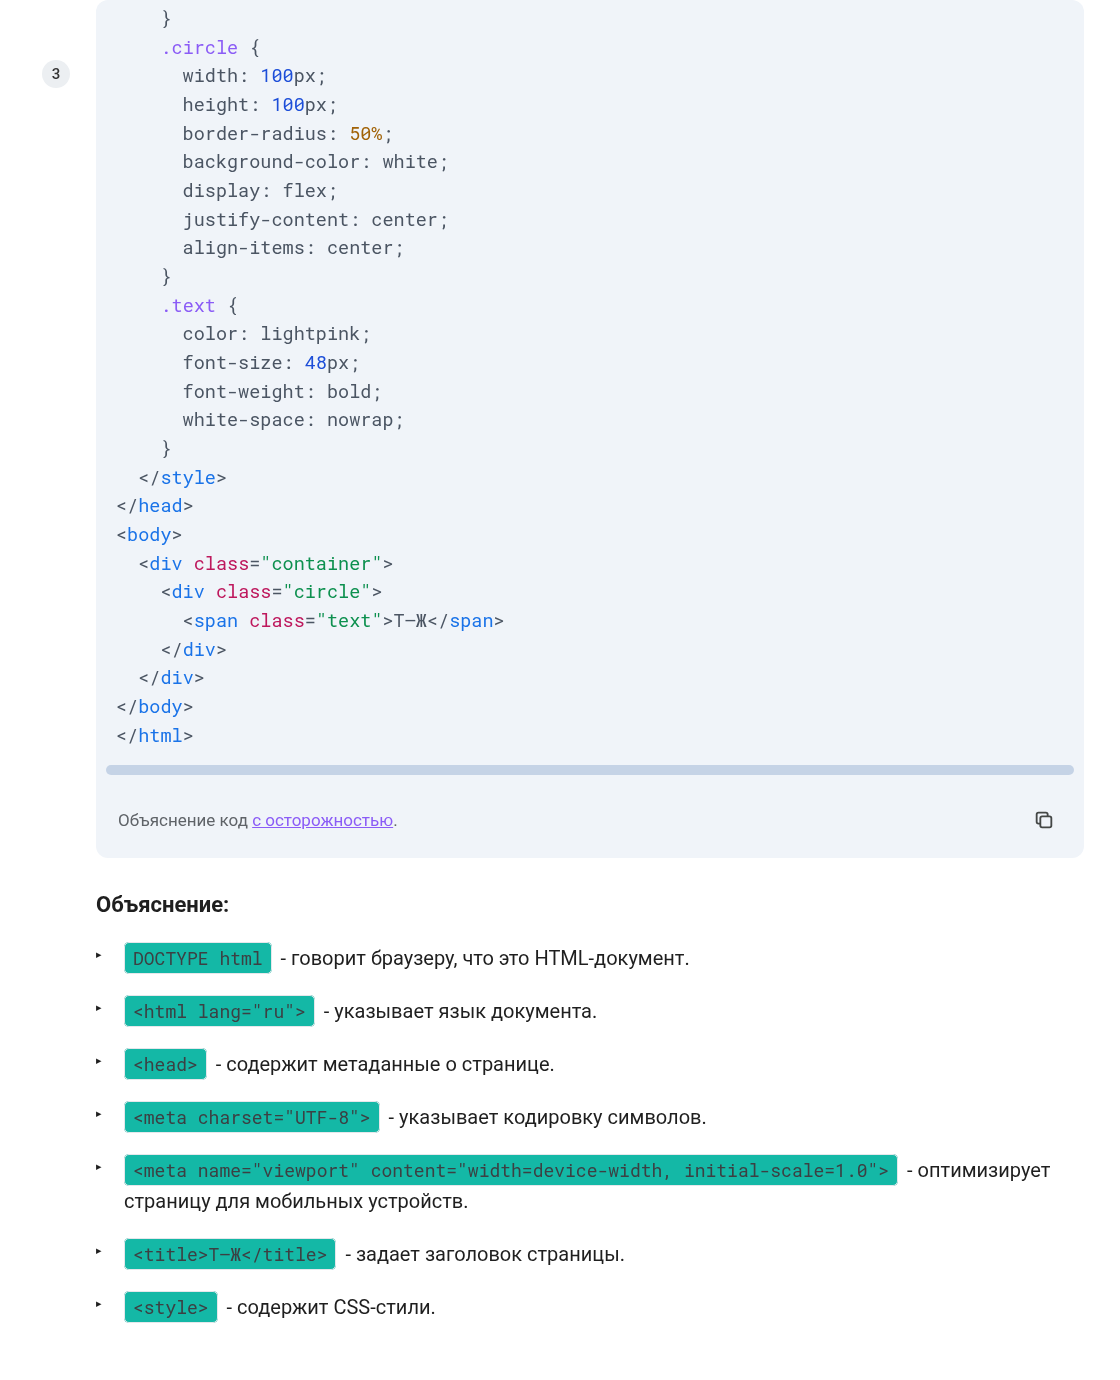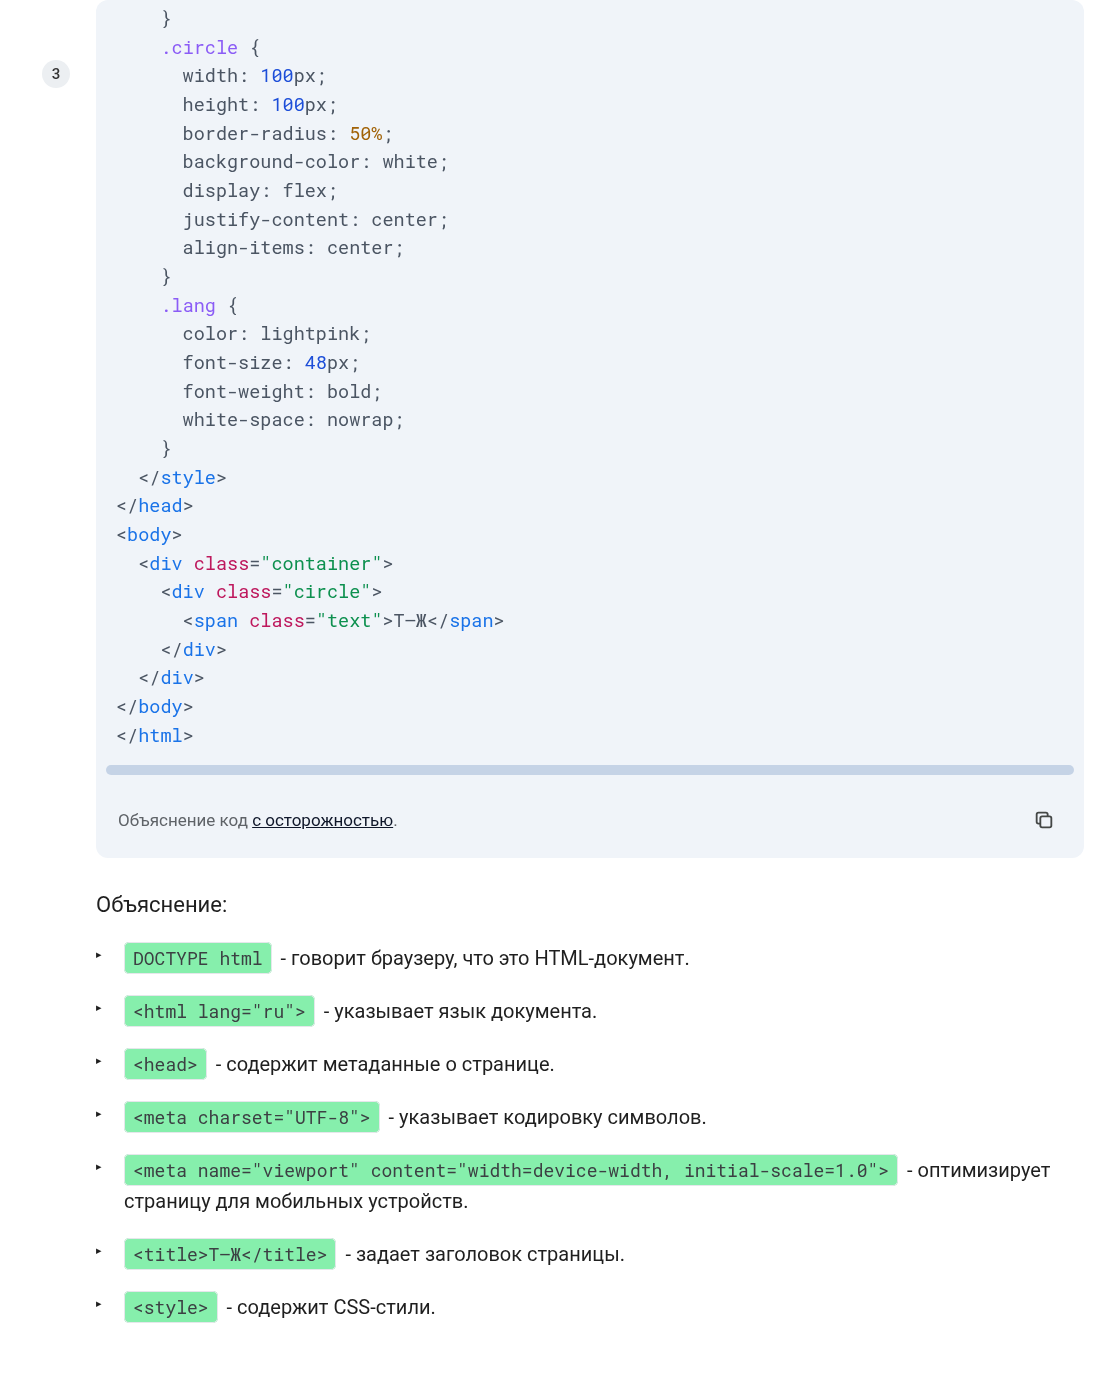--- a/index.html
+++ b/index.html
@@ -68,39 +68,39 @@
       display: flex;
       align-items: center;
       justify-content: space-between;
       border-top: 1px solid rgba(0,0,0,0.0);
     }
     .footer-text {
       font-size: 17px;
       color: #5f6368;
     }
     .footer-link {
-      color: #0f172a;
+      color: #8b5cf6;
       text-decoration: underline;
     }
     .copy-btn {
       width: 36px;
       height: 36px;
       display: flex;
       align-items: center;
       justify-content: center;
       border-radius: 50%;
       cursor: pointer;
       color: #444746;
     }
     .explain {
       margin: 34px 36px 0 96px;
     }
     .explain h3 {
       font-size: 22px;
-      font-weight: 400;
+      font-weight: 700;
       margin-bottom: 26px;
     }
     ul.exp-list {
       list-style: none;
       padding: 0;
     }
     ul.exp-list li {
       position: relative;
       padding-left: 28px;
       margin-bottom: 22px;
@@ -111,21 +111,21 @@
     ul.exp-list li::before {
       content: "▸";
       position: absolute;
       left: 0px;
       top: 3px;
       font-size: 11px;
       color: #1f1f1f;
     }
     code.inline {
       font-family: ui-monospace, "SF Mono", Menlo, Monaco, "Roboto Mono", Consolas, monospace;
-      background: #86efac;
+      background: #14b8a6;
       border: 1px solid #e5e7eb;
       border-radius: 5px;
       padding: 3px 8px;
       font-size: 18px;
       color: #3c4043;
       margin: 0 4px 0 0;
     }
   </style>
 </head>
 <body>
@@ -140,21 +140,21 @@
       <pre class="code" id="code-block">    }
     <span class="tok-sel">.circle</span> {
       width: <span class="tok-num">100</span>px;
       height: <span class="tok-num">100</span>px;
       border-radius: <span class="tok-pct">50%</span>;
       background-color: white;
       display: flex;
       justify-content: center;
       align-items: center;
     }
-    <span class="tok-sel">.lang</span> {
+    <span class="tok-sel">.text</span> {
       color: lightpink;
       font-size: <span class="tok-num">48</span>px;
       font-weight: bold;
       white-space: nowrap;
     }
   &lt;/<span class="tok-tag">style</span>&gt;
 &lt;/<span class="tok-tag">head</span>&gt;
 &lt;<span class="tok-tag">body</span>&gt;
   &lt;<span class="tok-tag">div</span> <span class="tok-attr">class</span>=<span class="tok-str">"container"</span>&gt;
     &lt;<span class="tok-tag">div</span> <span class="tok-attr">class</span>=<span class="tok-str">"circle"</span>&gt;

